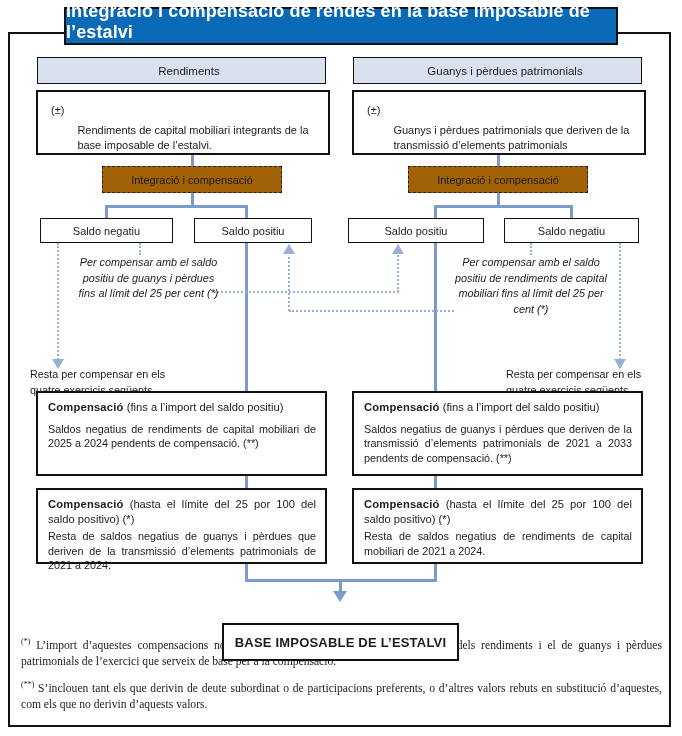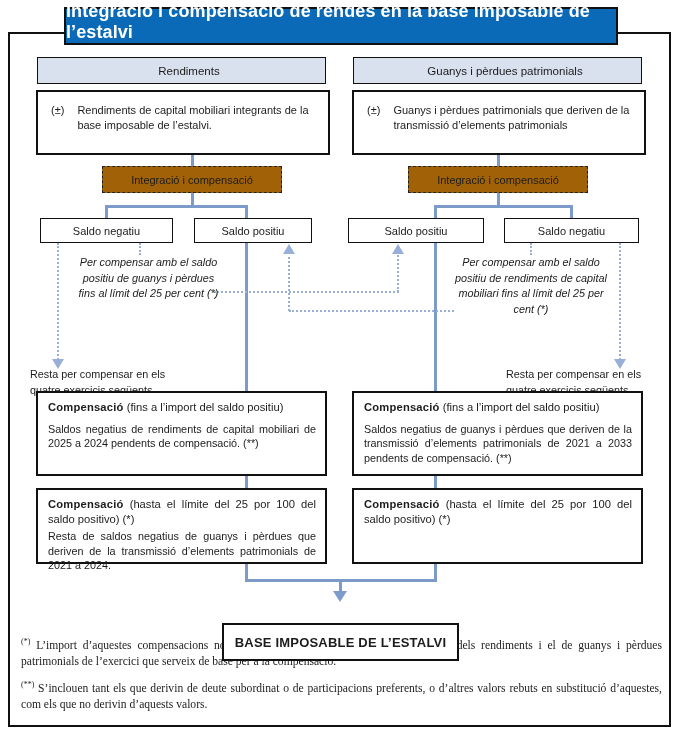--- a/index.html
+++ b/index.html
@@ -20,21 +20,21 @@
   .title-bar{position:absolute;left:64px;top:7px;width:554px;height:38px;background:var(--title-bar-bg);
     border:2.5px solid var(--ink);color:var(--title-text);font-weight:bold;font-size:18px;
     display:flex;align-items:flex-end;justify-content:center;z-index:5;letter-spacing:.1px;}
 
   .col-header{position:absolute;height:27px;background:var(--header-fill);border:1.7px solid var(--ink);
     display:flex;align-items:center;justify-content:center;font-size:11.5px;padding-left:15px;}
 
   .source-box{position:absolute;height:65px;border:2.2px solid var(--ink);background:#fff;
     display:flex;gap:13px;padding:11px 10px 0 13px;font-size:11px;line-height:15px;}
   .pm{flex:0 0 auto;}
-  .source-text{width:252px;}
+  .source-text{width:252px;margin-top:20px;}
 
   .dashed-box{position:absolute;width:180px;height:27px;border:1.6px dashed #222;background:#a16207;
     display:flex;align-items:center;justify-content:center;font-size:11px;z-index:2;}
 
   .saldo-box{position:absolute;height:25px;border:1.8px solid var(--ink);background:#fff;
     display:flex;align-items:center;justify-content:center;font-size:11px;z-index:2;}
 
   .sv{position:absolute;width:2.5px;background:var(--solid-line);}
   .sh{position:absolute;height:2.5px;background:var(--solid-line);}
   .dv{position:absolute;width:0;border-left:2.2px dotted var(--dotted-line);}
@@ -163,20 +163,21 @@
 
   <div class="sv" style="left:245px;top:476px;height:12px;"></div>
   <div class="sv" style="left:434px;top:476px;height:12px;"></div>
 
   <div class="comp-box" style="left:36px;top:488px;height:76px;">
     <p class="comp-title" style="margin-bottom:3px;"><b>Compensació</b><span> (hasta el límite del 25 por 100 del saldo positivo) (*)</span></p>
     <p class="comp-body">Resta de saldos negatius de guanys i pèrdues que deriven de la transmissió d’elements patrimonials de 2021 a 2024.</p>
   </div>
   <div class="comp-box" style="left:352px;top:488px;height:76px;">
     <p class="comp-title" style="margin-bottom:3px;"><b>Compensació</b><span> (hasta el límite del 25 por 100 del saldo positivo) (*)</span></p>
+    <p class="comp-body">Resta de saldos negatius de rendiments de capital mobiliari de 2021 a 2024.</p>
   </div>
 
   <div class="sv" style="left:245px;top:564px;height:17px;"></div>
   <div class="sv" style="left:434px;top:564px;height:17px;"></div>
   <div class="sh" style="left:245px;top:579px;width:191.5px;"></div>
   <div class="sv" style="left:339px;top:579px;height:14px;"></div>
   <div class="arr-down-solid" style="left:333px;top:591px;"></div>
 
   <div class="base-box">
     <span>BASE IMPOSABLE DE L’ESTALVI</span>

